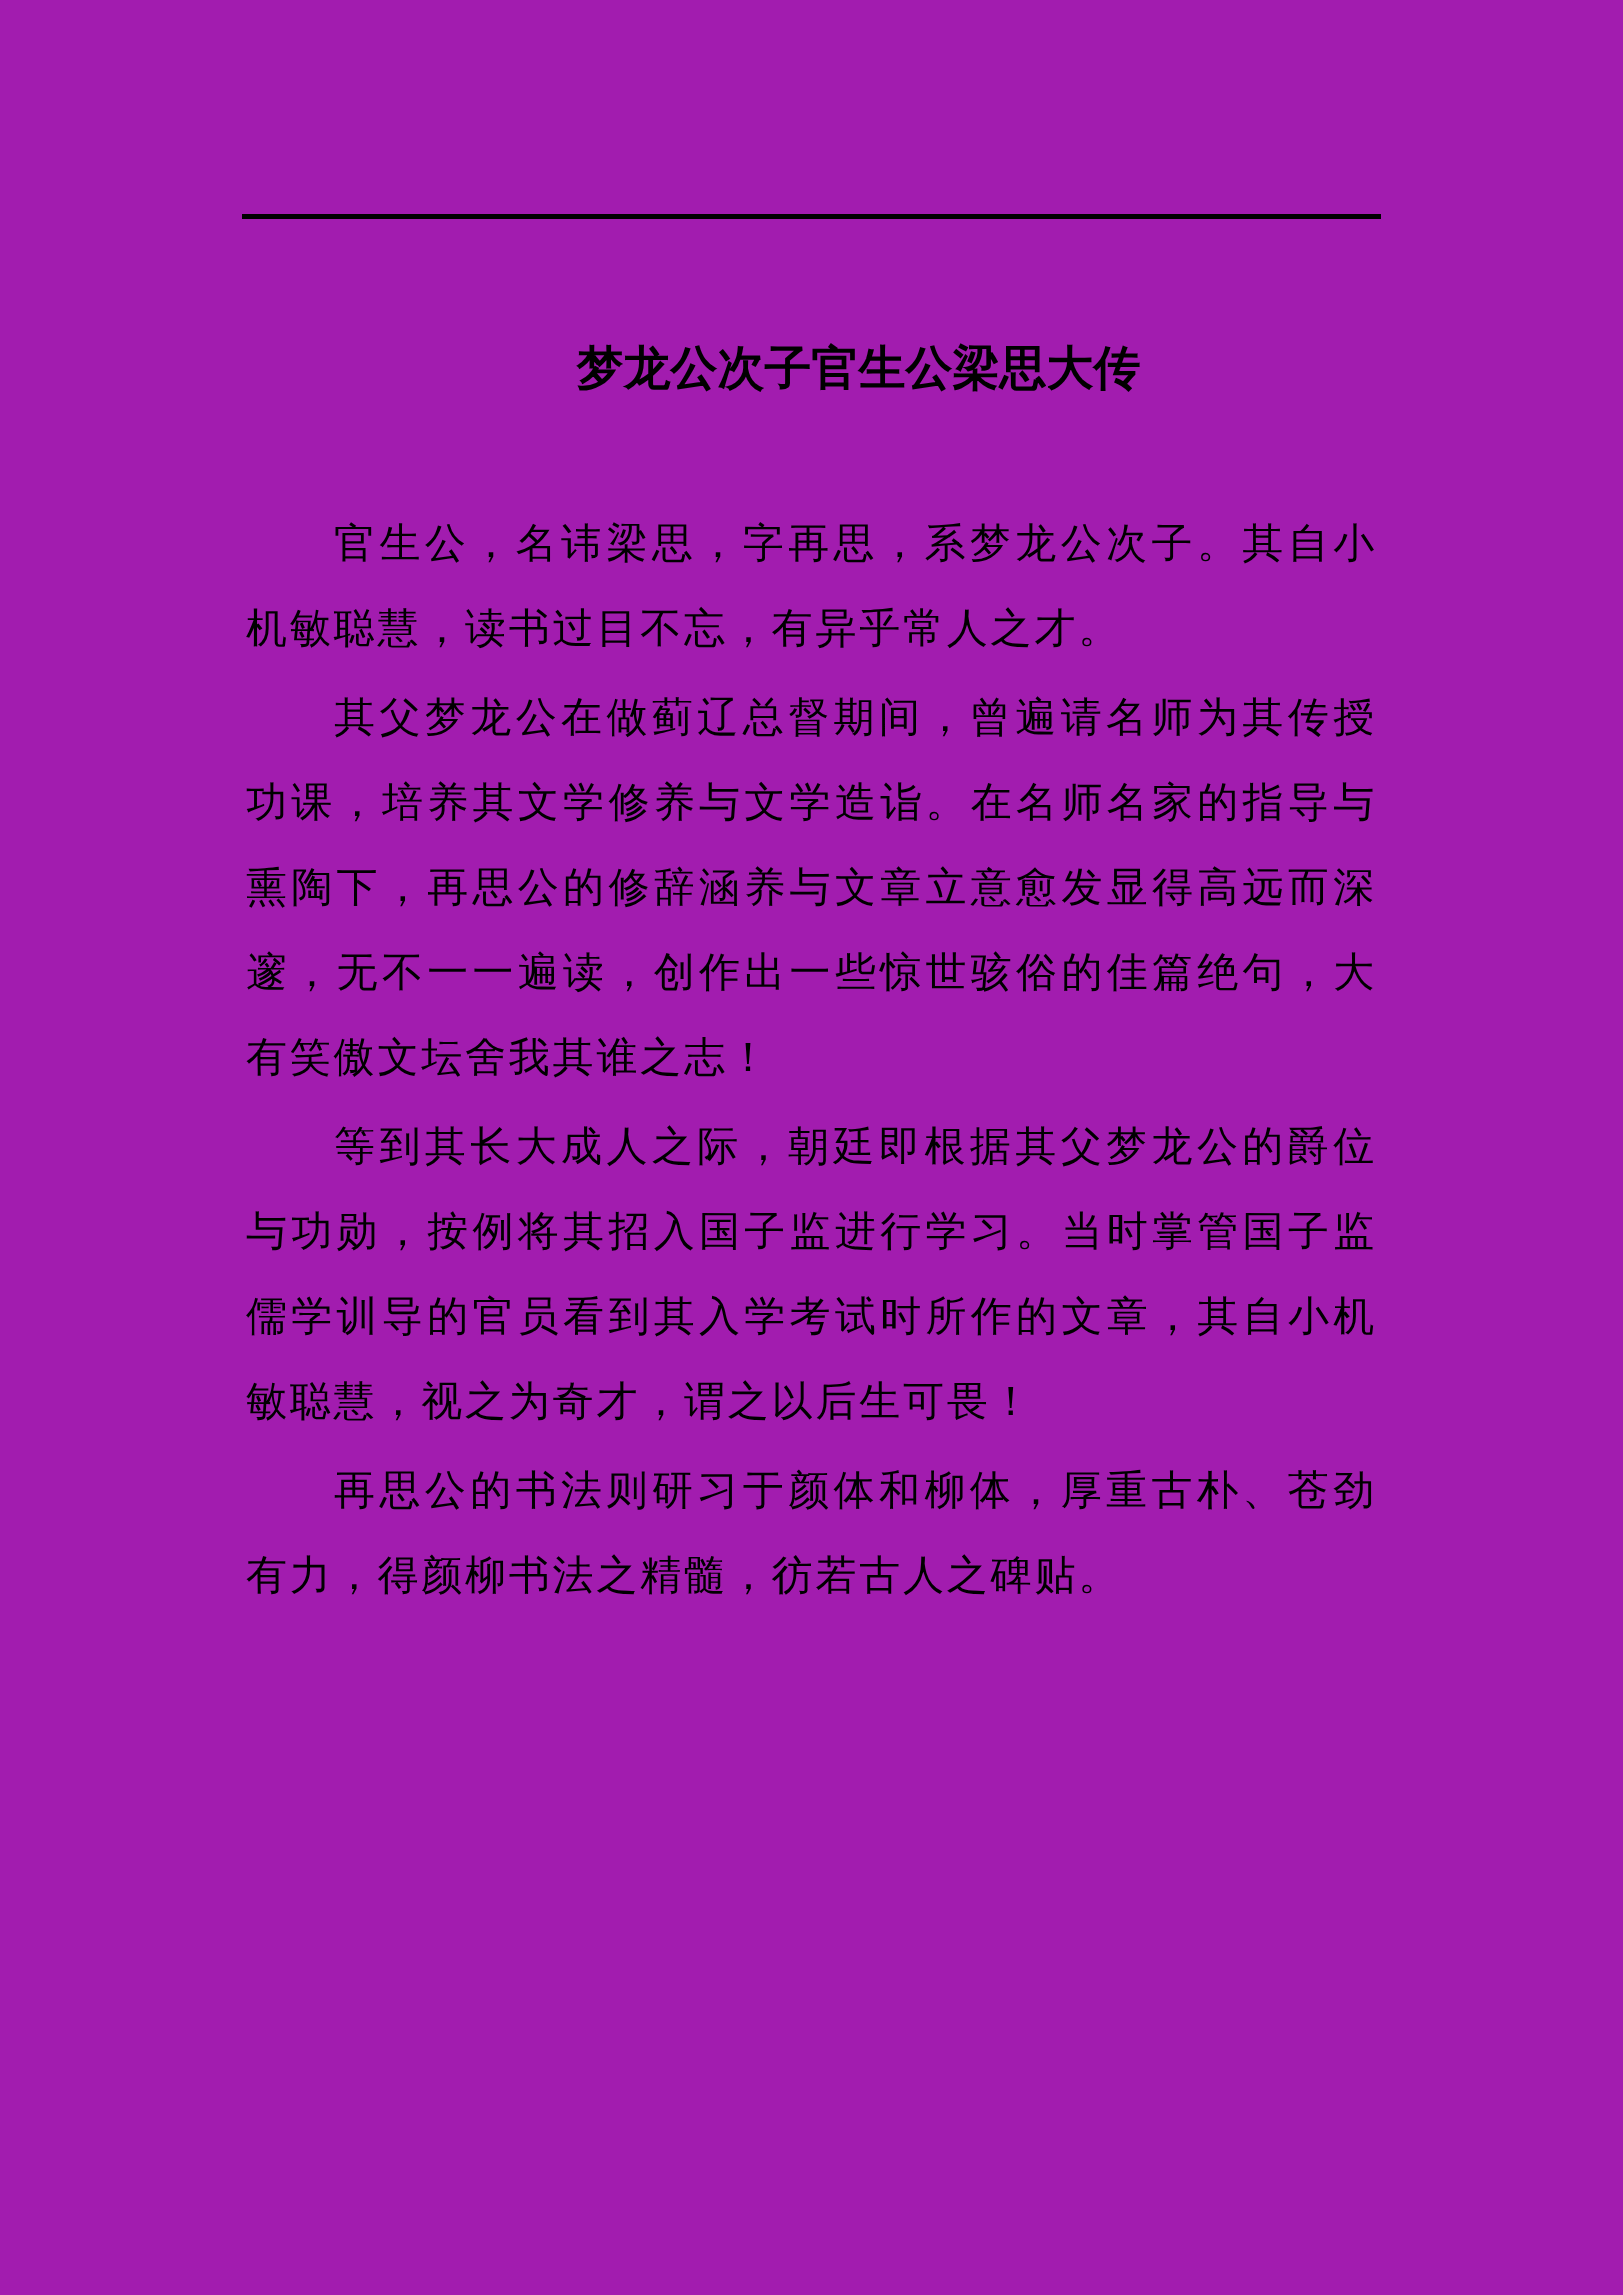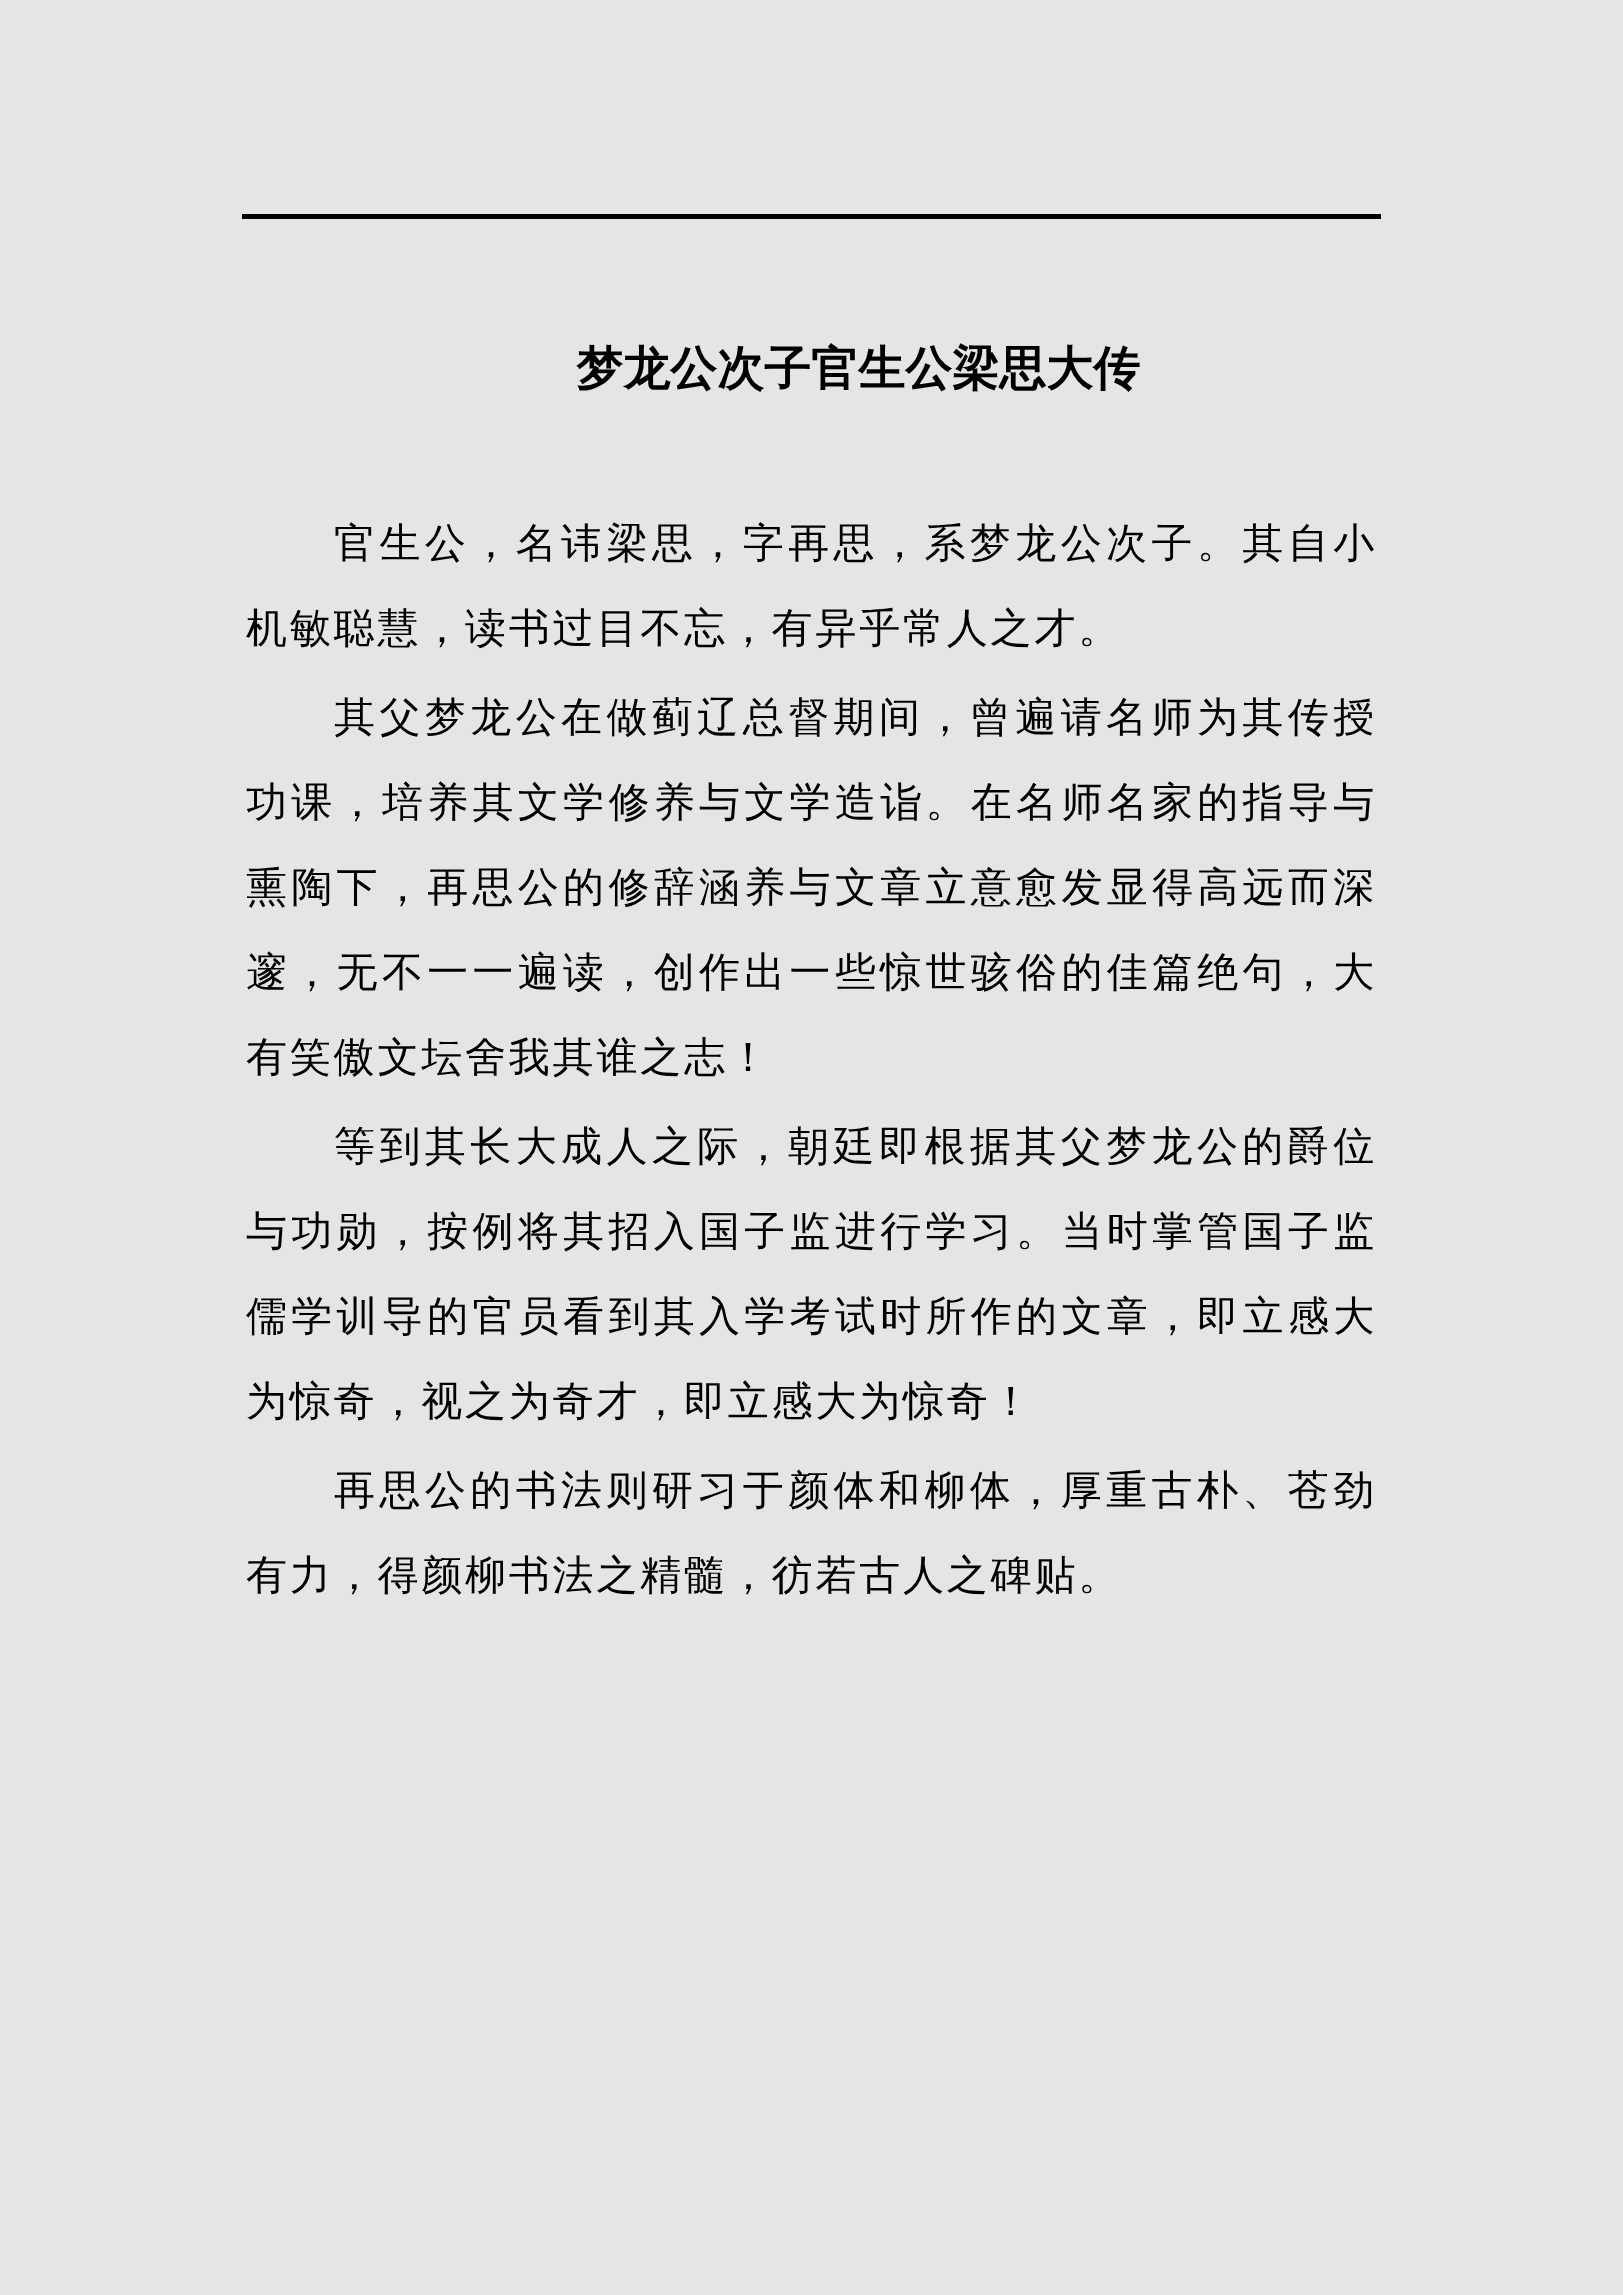--- a/index.html
+++ b/index.html
@@ -4,21 +4,21 @@
 <style>
   html, body {
     margin: 0;
     padding: 0;
     background: #ffffff;
   }
   .page {
     position: relative;
     width: 1623px;
     height: 2295px;
-    background: #e5e5e5;
+    background: #a21caf;
     overflow: hidden;
     font-family: "Liberation Serif", "DejaVu Serif", serif;
     color: #000000;
   }
   
   .header-rule {
     position: absolute;
     left: 242px;
     top: 214px;
     width: 1139px;
@@ -61,18 +61,18 @@
 
 <div class="page">
 
   <div class="header-rule"></div>
 
   <h1 class="doc-title">梦龙公次子官生公梁思大传</h1>
 
   <div class="doc-body">
     <p>官生公，名讳梁思，字再思，系梦龙公次子。其自小机敏聪慧，读书过目不忘，有异乎常人之才。</p>
     <p>其父梦龙公在做蓟辽总督期间，曾遍请名师为其传授功课，培养其文学修养与文学造诣。在名师名家的指导与熏陶下，再思公的修辞涵养与文章立意愈发显得高远而深邃，无不一一遍读，创作出一些惊世骇俗的佳篇绝句，大有笑傲文坛舍我其谁之志！</p>
-    <p>等到其长大成人之际，朝廷即根据其父梦龙公的爵位与功勋，按例将其招入国子监进行学习。当时掌管国子监儒学训导的官员看到其入学考试时所作的文章，即立感大为惊奇，视之为奇才，即立感大为惊奇！</p>
+    <p>等到其长大成人之际，朝廷即根据其父梦龙公的爵位与功勋，按例将其招入国子监进行学习。当时掌管国子监儒学训导的官员看到其入学考试时所作的文章，其自小机敏聪慧，视之为奇才，谓之以后生可畏！</p>
     <p>再思公的书法则研习于颜体和柳体，厚重古朴、苍劲有力，得颜柳书法之精髓，彷若古人之碑贴。</p>
   </div>
 
 </div>
 
 
 </body></html>

